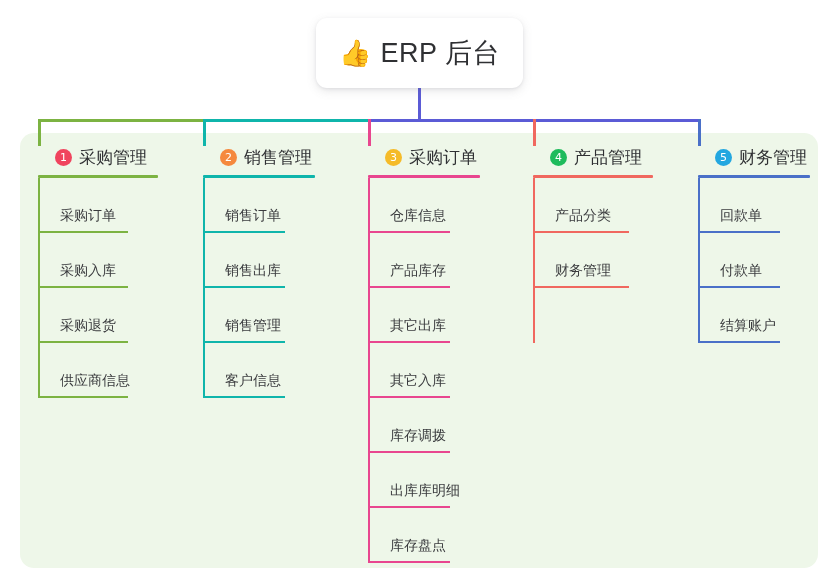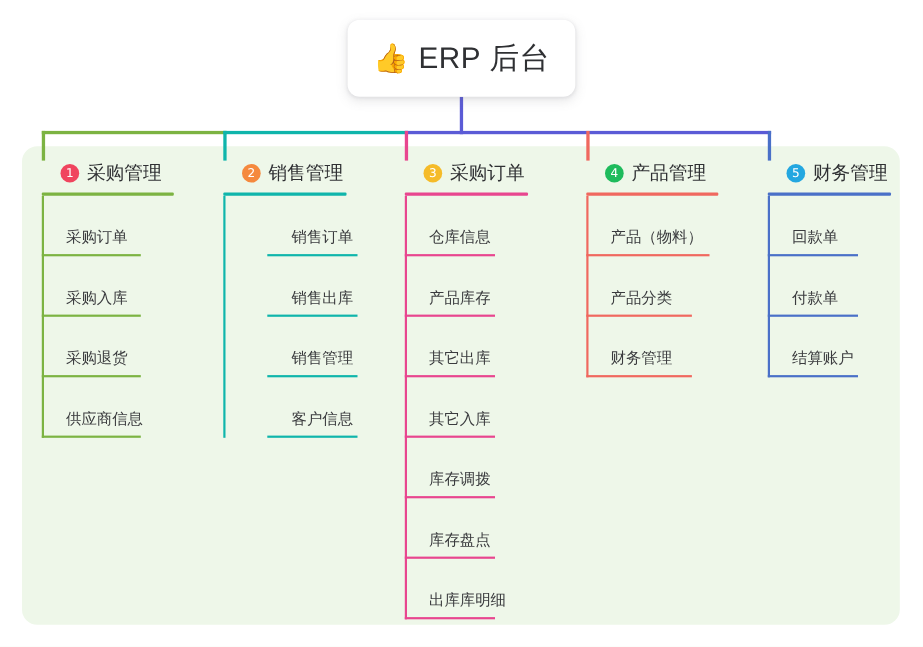--- a/index.html
+++ b/index.html
@@ -177,21 +177,21 @@
             <div class="item-underline" style="background: rgb(124, 179, 66); width: 90px;"></div>
           </div>
         </div>
       </div>
       <div class="column" style="left: 203px; width: 112px;">
         <div class="col-header">
           <span class="badge" style="background: rgb(245, 137, 62);">2</span>
           <span class="col-title">销售管理</span>
         </div>
         <div class="col-underline" style="background: rgb(15, 181, 171); width: 112px;"></div>
-        <div class="items" style="height: 203px; padding-left: 40px;">
+        <div class="items" style="height: 203px;">
           <div class="spine" style="background: rgb(15, 181, 171); height: 220px;"></div>
           <div class="item">
             <span class="item-label">销售订单</span>
             <div class="item-underline" style="background: rgb(15, 181, 171); width: 82px;"></div>
           </div>
           <div class="item">
             <span class="item-label">销售出库</span>
             <div class="item-underline" style="background: rgb(15, 181, 171); width: 82px;"></div>
           </div>
           <div class="item">
@@ -226,42 +226,38 @@
           </div>
           <div class="item">
             <span class="item-label">其它入库</span>
             <div class="item-underline" style="background: rgb(232, 70, 143); width: 82px;"></div>
           </div>
           <div class="item">
             <span class="item-label">库存调拨</span>
             <div class="item-underline" style="background: rgb(232, 70, 143); width: 82px;"></div>
           </div>
           <div class="item">
+            <span class="item-label">出库库明细</span>
+            <div class="item-underline" style="background: rgb(232, 70, 143); width: 82px;"></div>
+          </div>
+          <div class="item">
             <span class="item-label">库存盘点</span>
-            <div class="item-underline" style="background: rgb(232, 70, 143); width: 82px;"></div>
-          </div>
-          <div class="item">
-            <span class="item-label">出库库明细</span>
             <div class="item-underline" style="background: rgb(232, 70, 143); width: 82px;"></div>
           </div>
         </div>
       </div>
       <div class="column" style="left: 533px; width: 120px;">
         <div class="col-header">
           <span class="badge" style="background: rgb(30, 187, 92);">4</span>
           <span class="col-title">产品管理</span>
         </div>
         <div class="col-underline" style="background: rgb(240, 104, 95); width: 120px;"></div>
         <div class="items" style="height: 165px;">
           <div class="spine" style="background: rgb(240, 104, 95); height: 165px;"></div>
           <div class="item">
-            <span class="item-label">产品（物料）</span>
-            <div class="item-underline" style="background: rgb(240, 104, 95); width: 112px;"></div>
-          </div>
-          <div class="item">
             <span class="item-label">产品分类</span>
             <div class="item-underline" style="background: rgb(240, 104, 95); width: 96px;"></div>
           </div>
           <div class="item">
             <span class="item-label">财务管理</span>
             <div class="item-underline" style="background: rgb(240, 104, 95); width: 96px;"></div>
           </div>
         </div>
       </div>
       <div class="column" style="left: 698px; width: 112px;">

